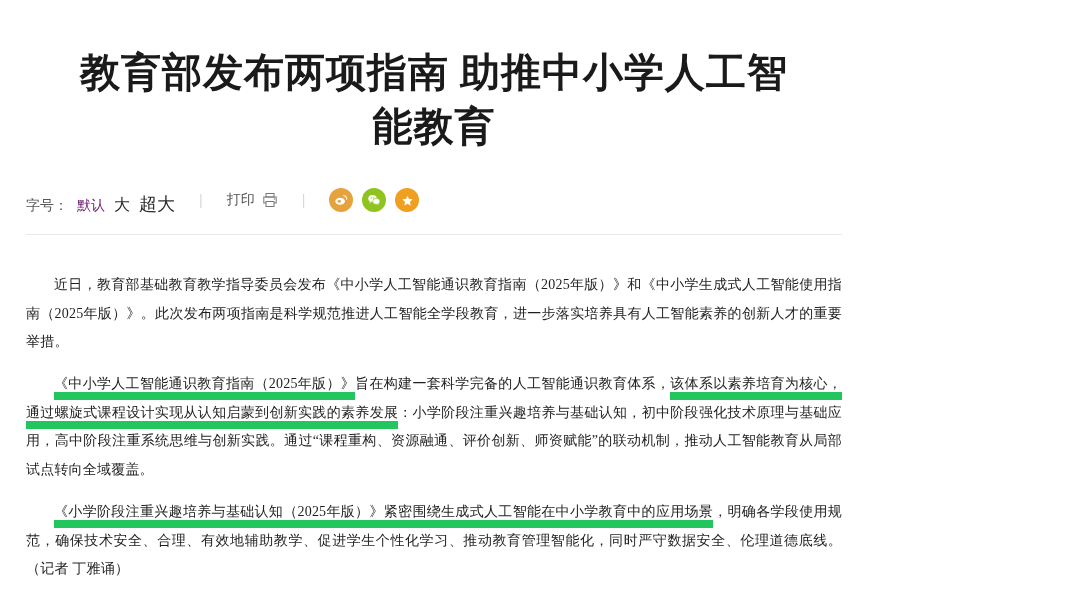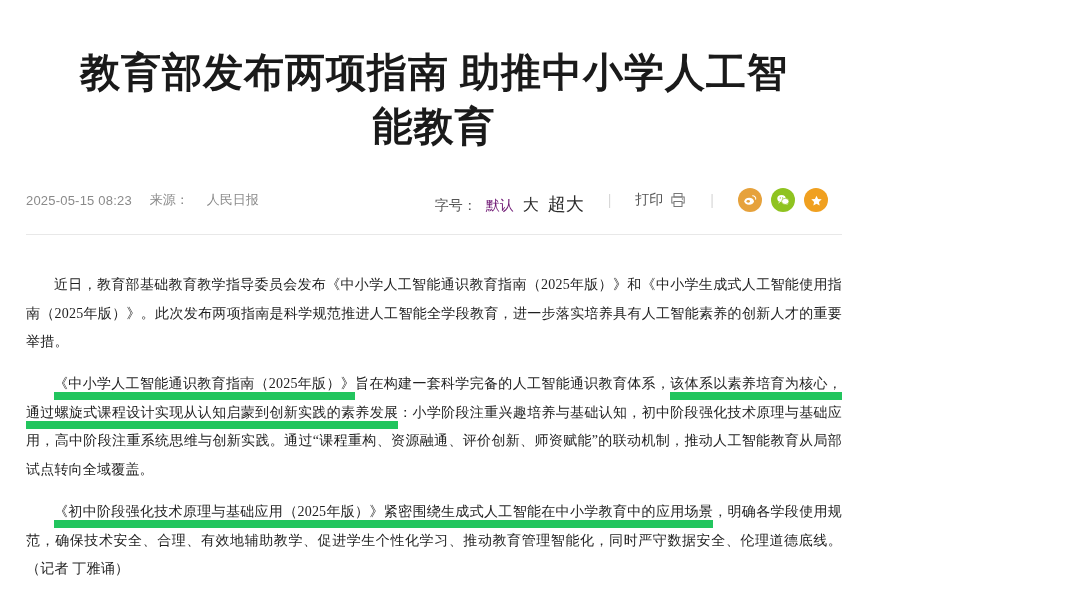--- a/index.html
+++ b/index.html
@@ -123,25 +123,20 @@
 </style>
 </head>
 <body>
 
 <div class="page">
 
   <h1 class="article-title">教育部发布两项指南 助推中小学人工智能教育</h1>
 
   <div class="meta-bar">
 
-    <div class="meta-left">
-      <span class="date">2025-05-15 08:23</span>
-      <span class="source-label">来源：</span>
-      <span class="source-name">人民日报</span>
-    </div>
 
     <div class="meta-right">
 
       <div class="fontsize-group">
         <span class="fontsize-label">字号：</span>
         <span class="fs-opt active">默认</span>
         <span class="fs-opt fs-medium">大</span>
         <span class="fs-opt fs-large">超大</span>
       </div>
 
@@ -195,18 +190,18 @@
 
     <p class="para">
       <span>近日，教育部基础教育教学指导委员会发布《中小学人工智能通识教育指南（2025年版）》和《中小学生成式人工智能使用指南（2025年版）》。此次发布两项指南是科学规范推进人工智能全学段教育，进一步落实培养具有人工智能素养的创新人才的重要举措。</span>
     </p>
 
     <p class="para">
       <span class="uline">《中小学人工智能通识教育指南（2025年版）》</span><span>旨在构建一套科学完备的人工智能通识教育体系，</span><span class="uline">该体系以素养培育为核心，通过螺旋式课程设计实现从认知启蒙到创新实践的素养发展</span><span>：小学阶段注重兴趣培养与基础认知，初中阶段强化技术原理与基础应用，高中阶段注重系统思维与创新实践。通过“课程重构、资源融通、评价创新、师资赋能”的联动机制，推动人工智能教育从局部试点转向全域覆盖。</span>
     </p>
 
     <p class="para">
-      <span class="uline">《初中阶段强化技术原理与基础应用（2025年版）》</span><span class="uline">紧密围绕生成式人工智能在中小学教育中的应用场景</span><span>，明确各学段使用规范，确保技术安全、合理、有效地辅助教学、促进学生个性化学习、推动教育管理智能化，同时严守数据安全、伦理道德底线。（记者 丁雅诵）</span>
+      <span class="uline">《小学阶段注重兴趣培养与基础认知（2025年版）》</span><span class="uline">紧密围绕生成式人工智能在中小学教育中的应用场景</span><span>，明确各学段使用规范，确保技术安全、合理、有效地辅助教学、促进学生个性化学习、推动教育管理智能化，同时严守数据安全、伦理道德底线。（记者 丁雅诵）</span>
     </p>
 
   </div>
 
 </div>
 
 </body></html>

